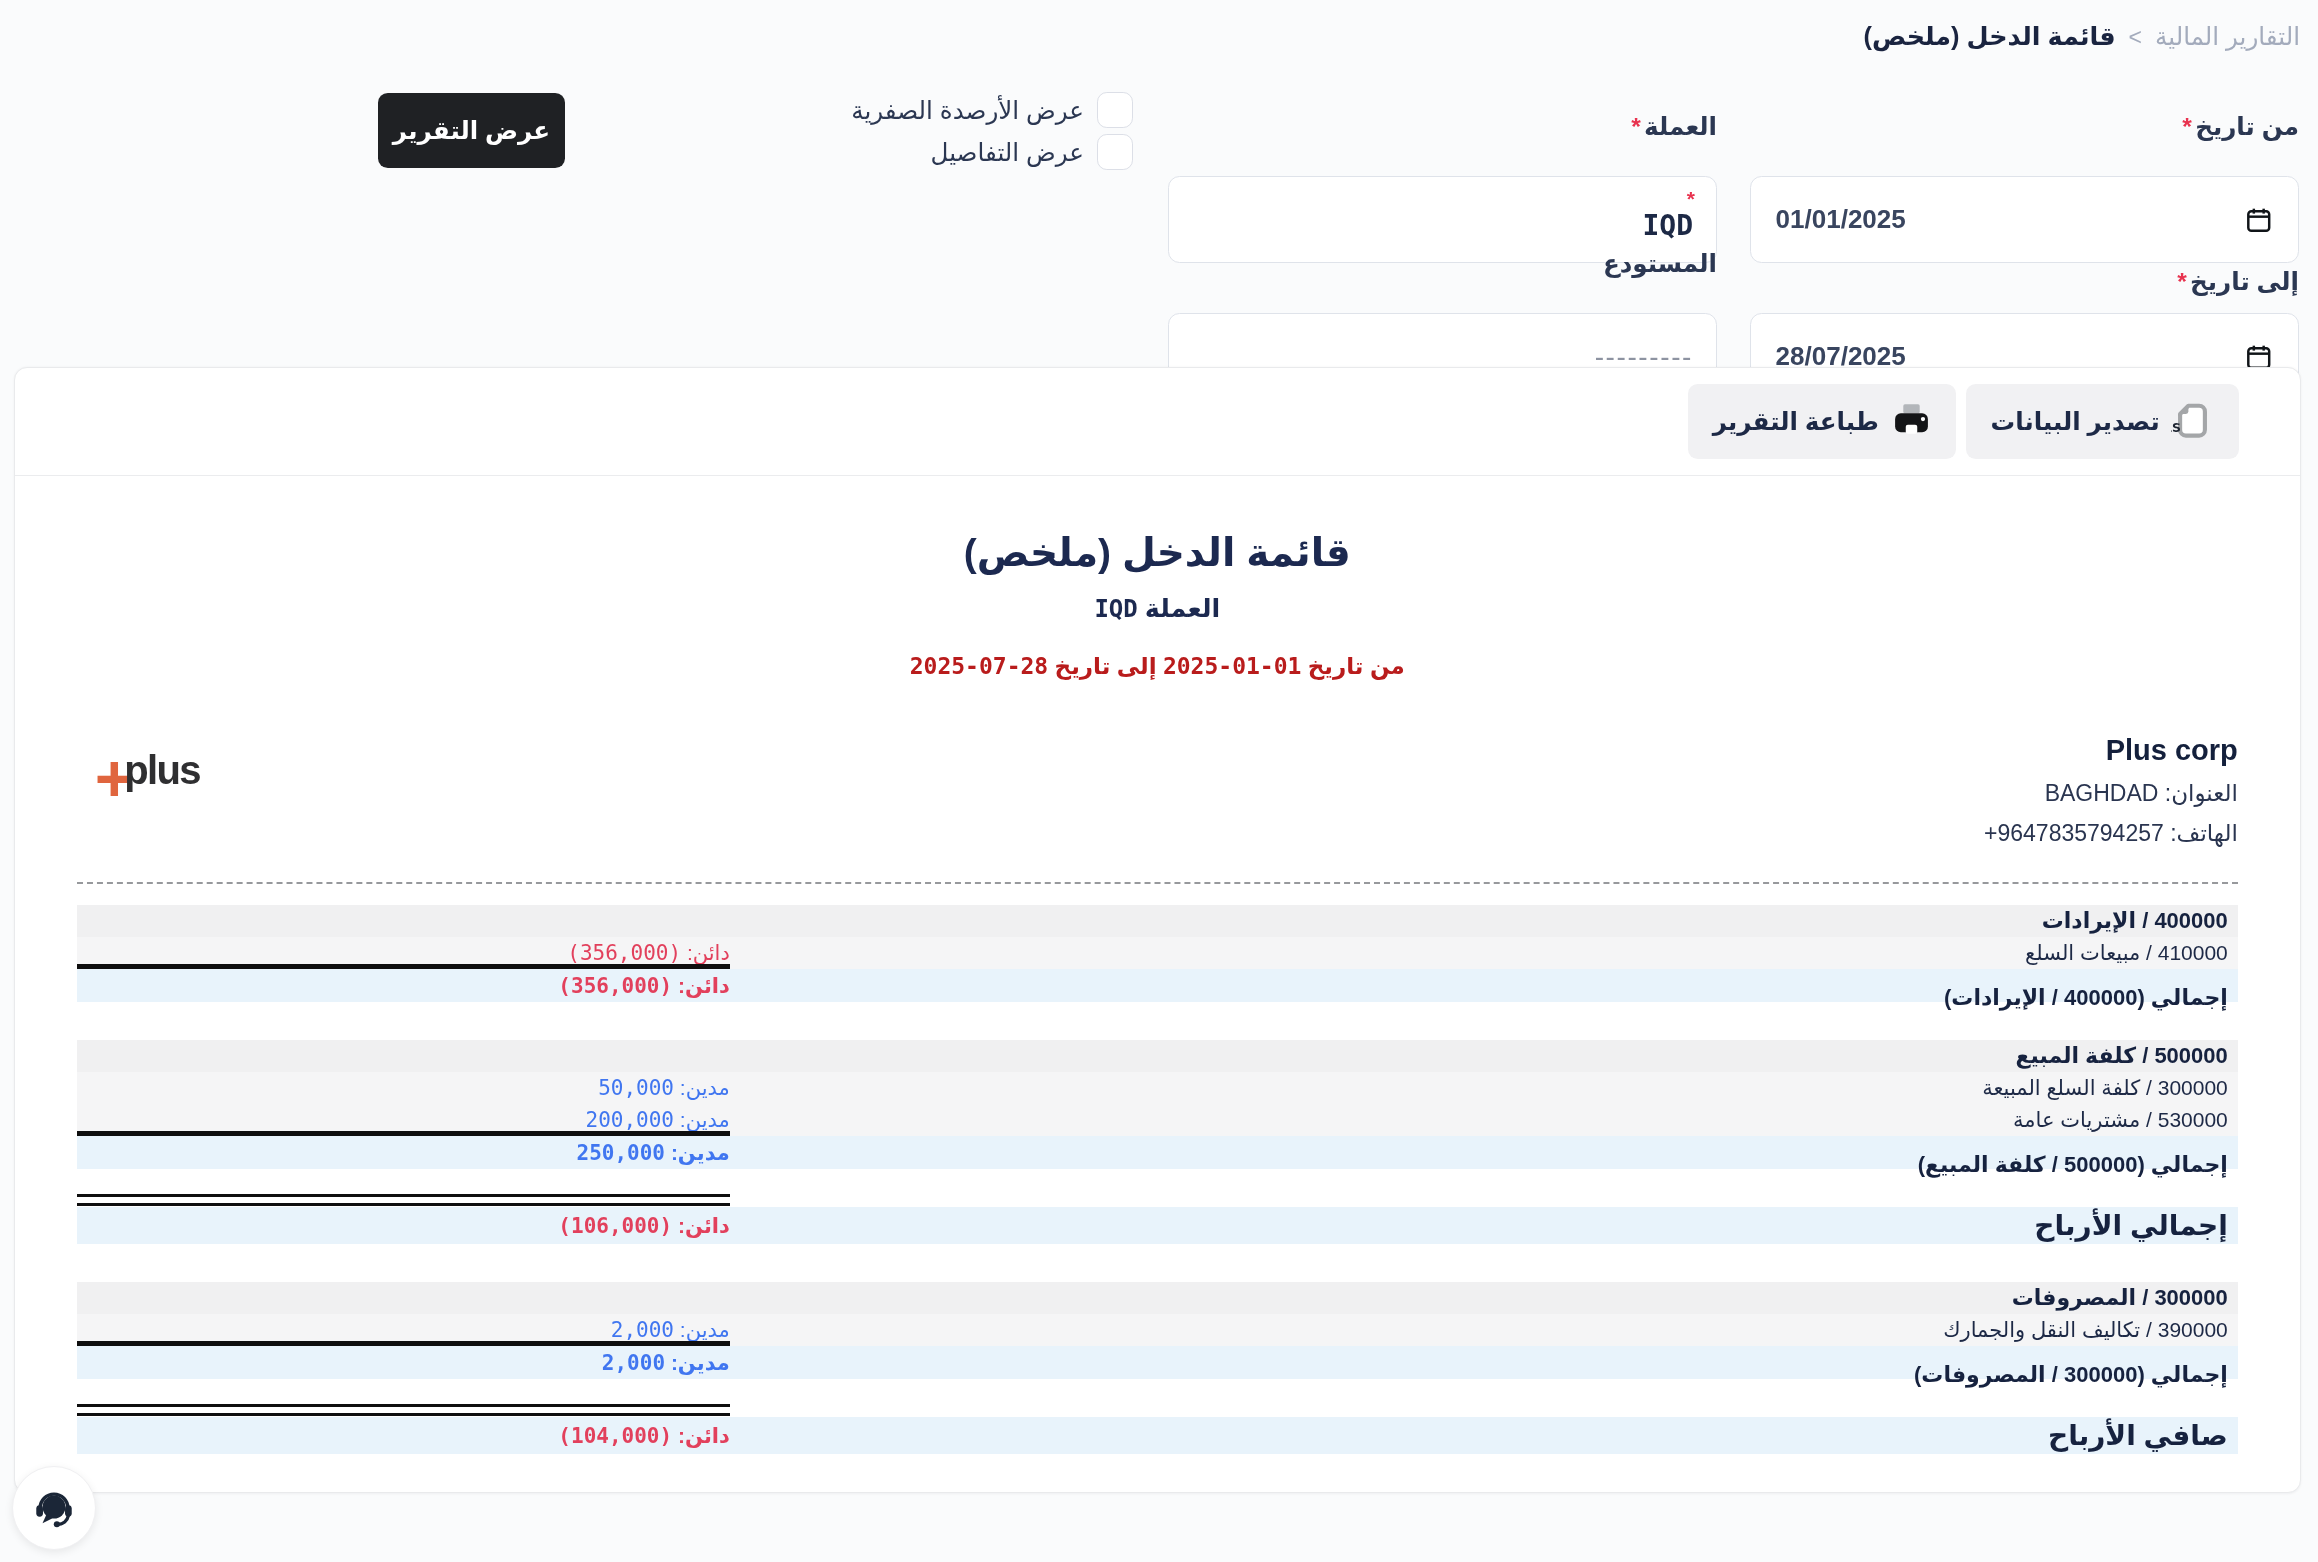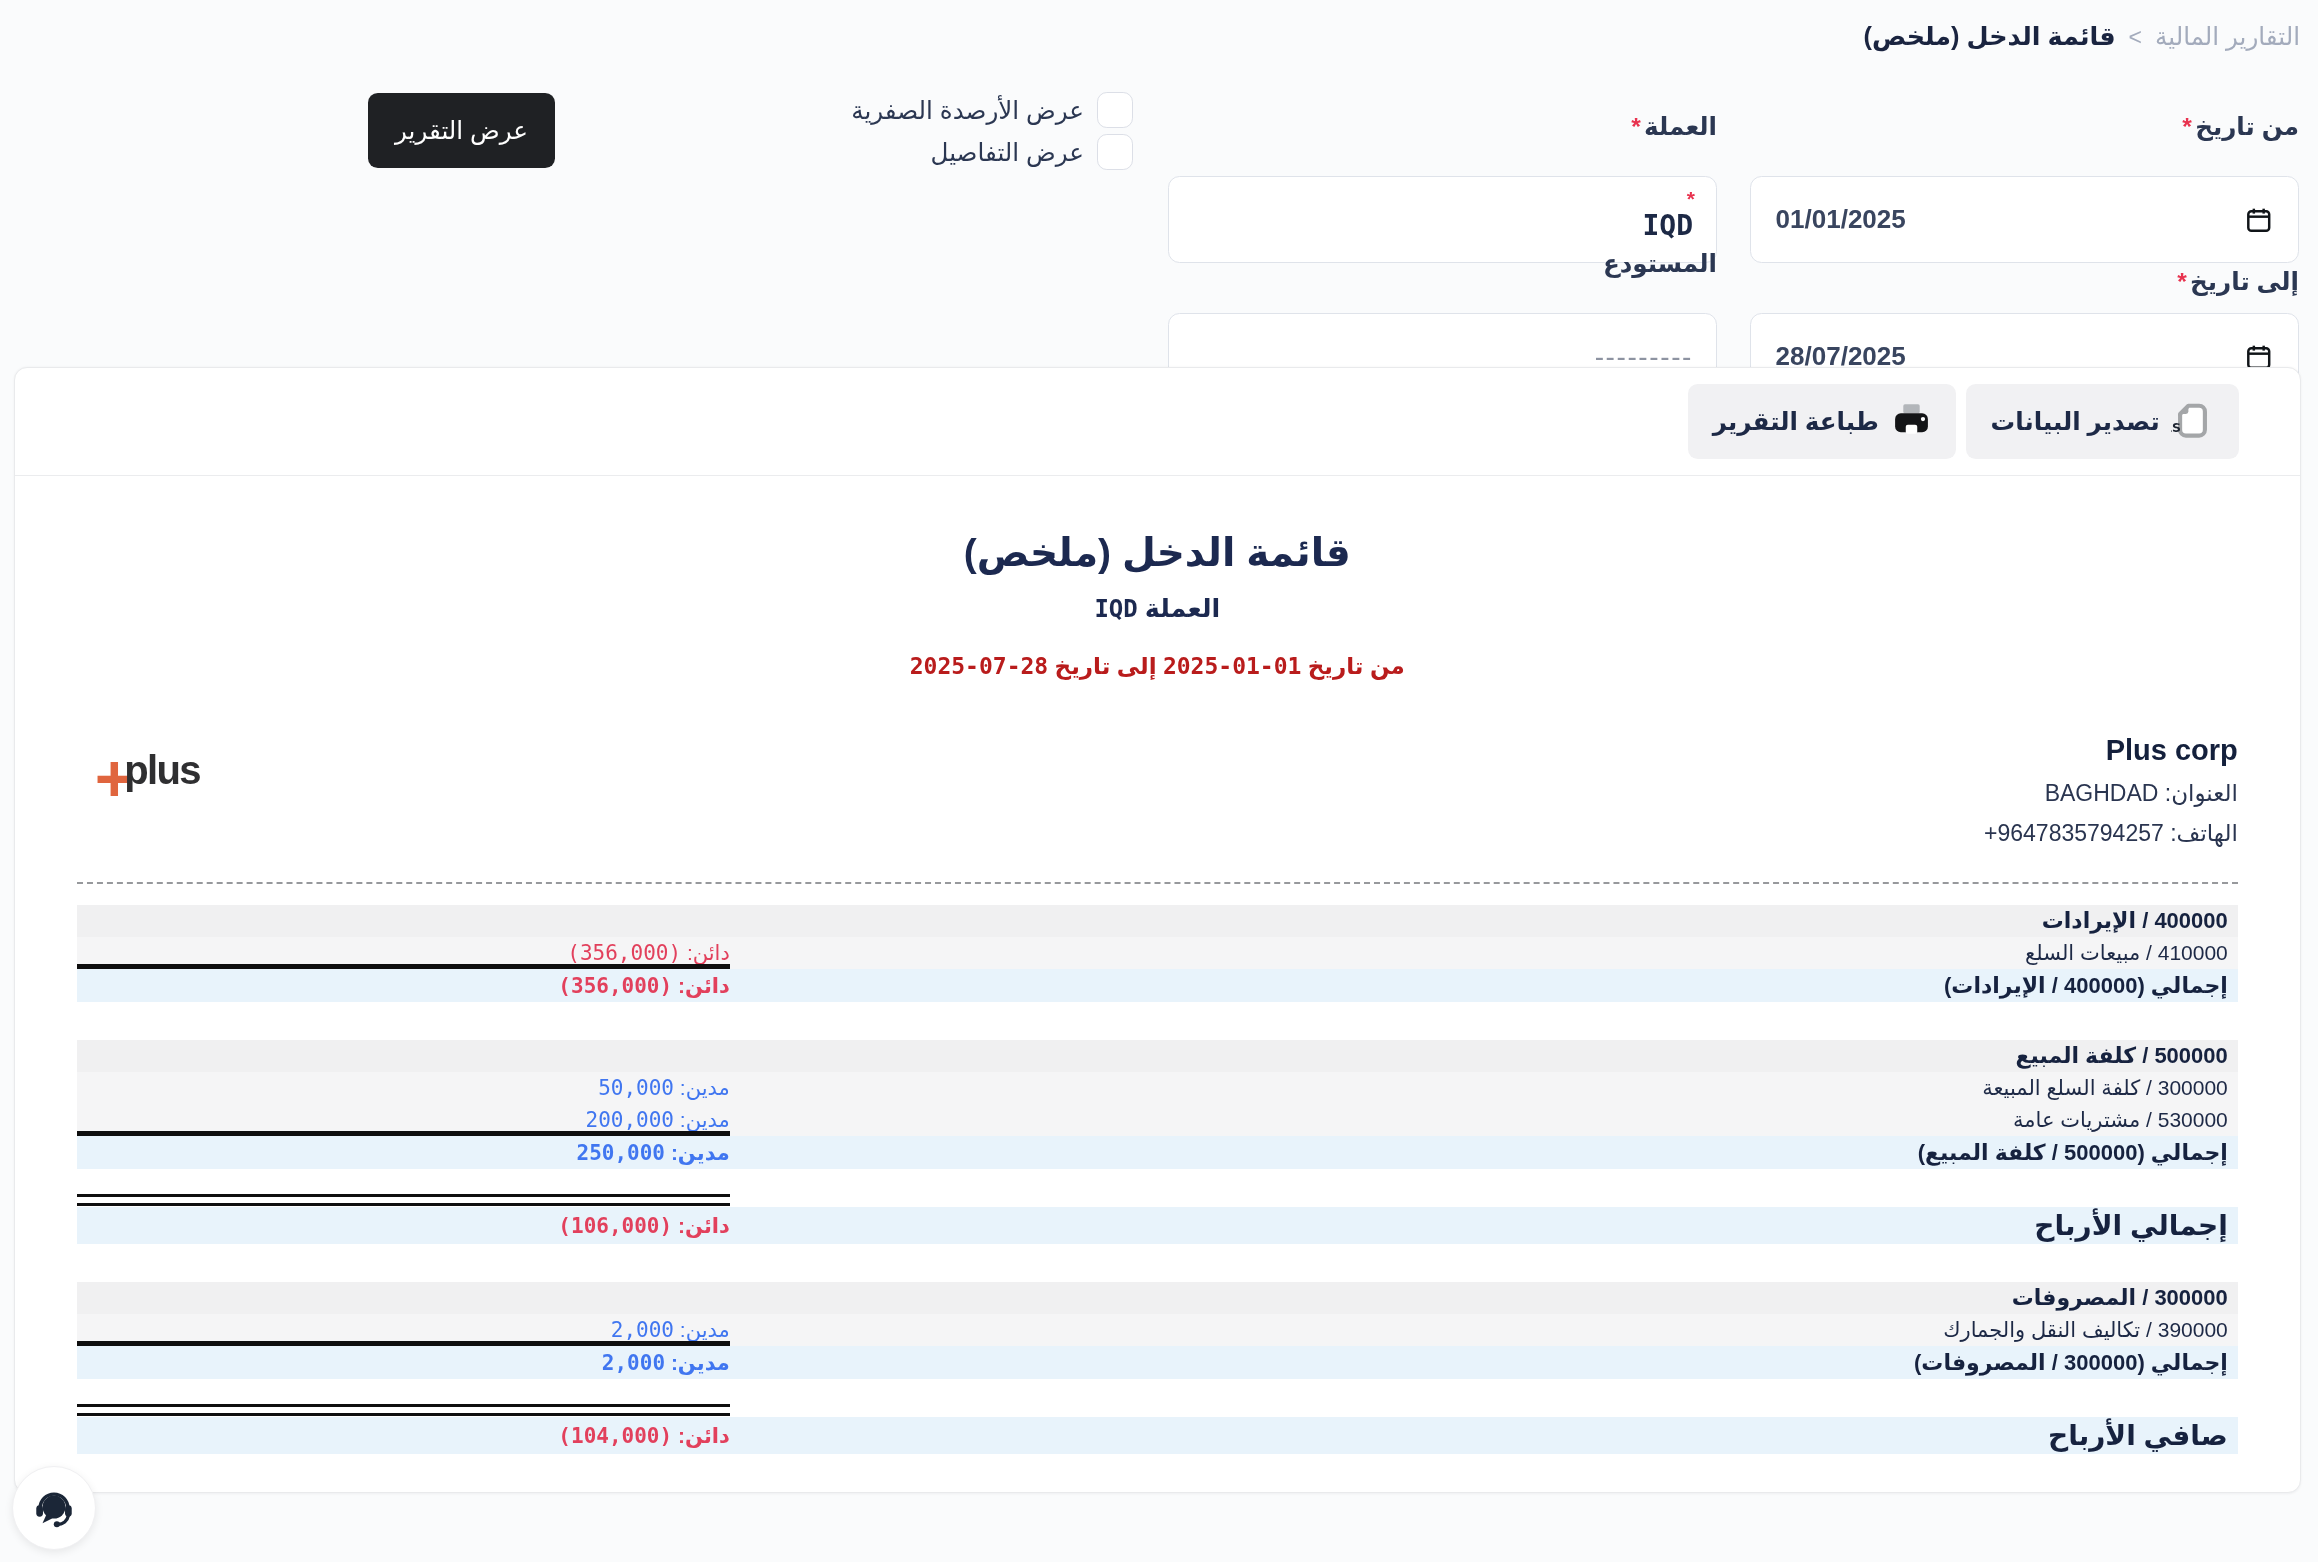--- a/index.html
+++ b/index.html
@@ -22,22 +22,22 @@
   .selbox { display:flex; align-items:center; padding:0 23px; }
   .selbox .val { font-size:28px; font-weight:700; color:#1d2946; font-family:"DejaVu Sans Mono",monospace; margin-top:11.5px; }
   .selbox .star { position:absolute; top:9.8px; right:21px; color:#e8334f; font-size:21px; font-weight:700; }
   .selbox.placeholder .val { color:#8d93a1; font-weight:400; font-family:"Liberation Sans","DejaVu Sans",sans-serif; margin-top:0; letter-spacing:1.6px; }
   .cal { width:29.5px; height:29.5px; }
 
   .checkrow { position:absolute; display:flex; align-items:center; gap:13px; }
   .checkbox { width:36px; height:36px; background:#fff; border:1.6px solid #dcdfe7; border-radius:9.8px; cursor:pointer; }
   .checkrow .clabel { font-size:24.6px; color:#2b3752; }
 
-  .submit-btn { position:absolute; left:369px; top:93px; width:187px; height:75px; background:#1f2124; color:#fff;
-    border:none; border-radius:9.8px; font-size:24.6px; font-weight:400; font-family:inherit; cursor:pointer; }
+  .submit-btn { position:absolute; left:379px; top:93px; width:187px; height:75px; background:#1f2124; color:#fff;
+    border:none; border-radius:9.8px; font-size:24.6px; font-weight:700; font-family:inherit; cursor:pointer; }
 
   
   .card { position:absolute; left:14.8px; top:367px; width:2287px; background:#fff; border:0.8px solid #e9eaec; border-radius:13px;
     box-shadow:0 0.8px 2.5px rgba(16,24,40,.05); padding-bottom:38px; }
   .card-header { height:108px; border-bottom:0.8px solid #ebecee; display:flex; align-items:center; padding:0 61px; gap:9.8px; }
   .tool-btn { height:75px; display:flex; align-items:center; gap:11.5px; background:#f1f1f3; border:none; border-radius:9.8px;
     padding:0 24.6px; font-size:24.6px; font-weight:700; color:#1d2946; font-family:inherit; cursor:pointer; }
 
   .content { padding:0 62px; }
   .report-title { text-align:center; margin-top:54px; font-size:39px; font-weight:700; color:#1c2950; }
@@ -56,21 +56,21 @@
 
   
   .tbl { margin-top:21px; }
   .sec { margin-bottom:38px; }
   .row { display:grid; grid-template-columns:1fr 653px; height:32px; line-height:32px; position:relative; }
   .row .lbl { padding-right:10px; font-size:21px; color:#1d2946; white-space:nowrap; }
   .row .amt { text-align:right; font-size:21px; white-space:nowrap; }
   .row.head { background:#f0f0f1; } .row.head .lbl { font-weight:700; color:#16223f; font-size:22px; }
   .row.item { background:#f5f5f6; }
   .row.total { background:#e8f3fb; height:33px; line-height:33px; }
-  .row.total .lbl { font-weight:700; color:#16223f; font-size:22px; }
+  .row.total .lbl { font-weight:700; color:#16223f; font-size:22px;margin-top:12px; }
   .row.total .amt { font-weight:700; }
   .row.grand { background:#e8f3fb; height:37px; line-height:37px; margin-bottom:38px; }
   .row.grand .lbl { font-weight:700; color:#16223f; font-size:28px; }
   .row.grand .amt { font-weight:700; }
   .credit { color:#e2405c; } .debit { color:#4076f0; }
   .m { font-family:"DejaVu Sans Mono",monospace; }
   .rule { position:absolute; left:0; top:-4.1px; width:653px; height:4.1px; background:#0e0e0e; }
   .rule2 { position:absolute; left:0; top:-13px; width:653px; height:12.3px;
     border-top:3.3px solid #0e0e0e; border-bottom:3.3px solid #0e0e0e; }
 

